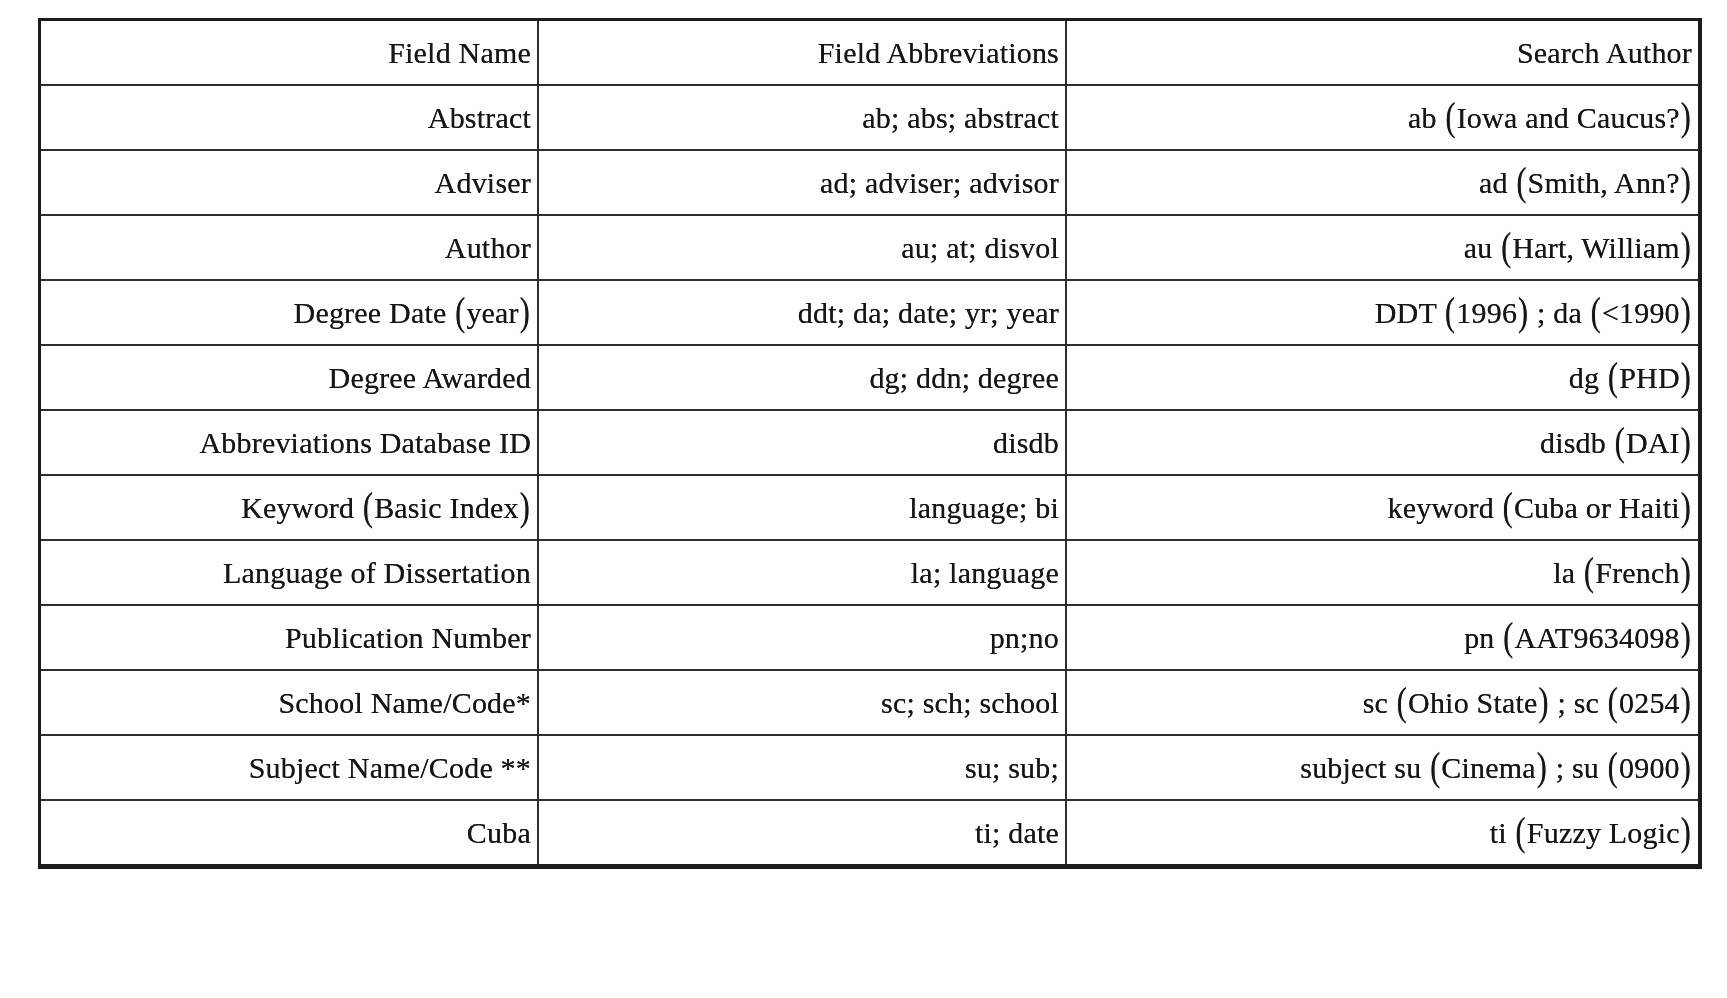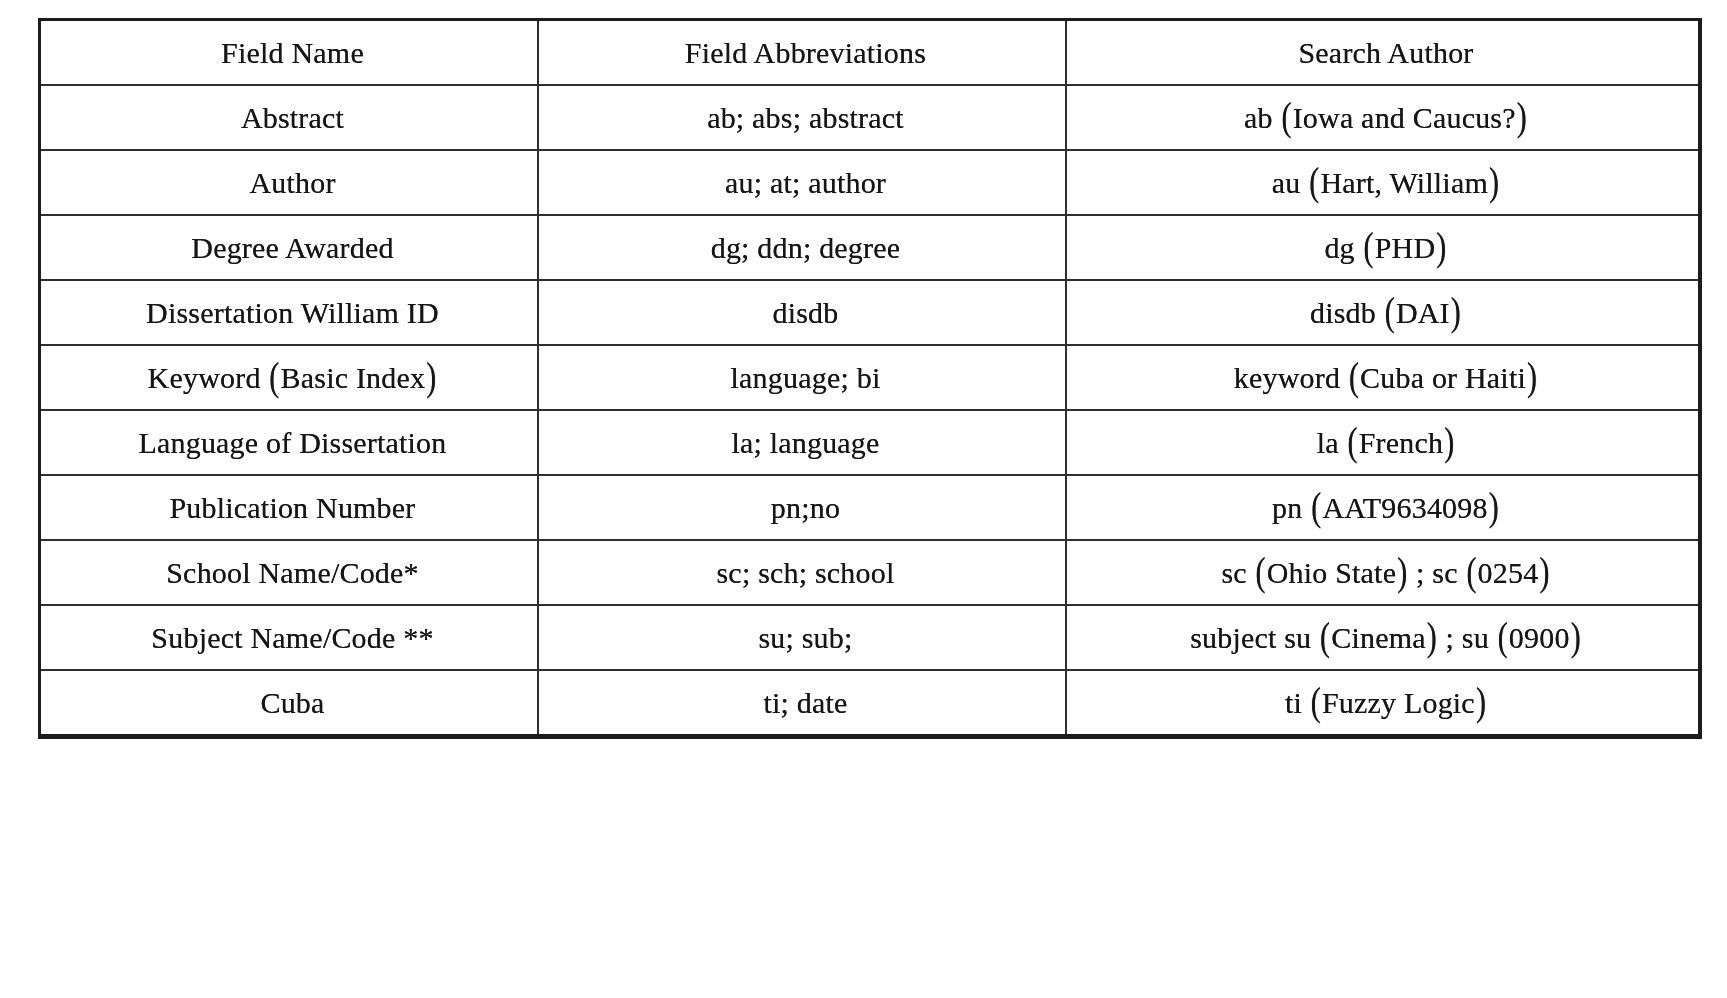--- a/index.html
+++ b/index.html
@@ -33,21 +33,21 @@
     table-layout: fixed;
     width: 100%;
   }
   col.c1 { width: 497px; }
   col.c2 { width: 528px; }
   col.c3 { width: 632px; }
   .fields-table th,
   .fields-table td {
     height: 63px;
     padding: 0 6px 0 13px;
-    text-align: center;
+    text-align: right;
     vertical-align: middle;
     font-weight: normal;
     font-size: 30px;
     letter-spacing: 0.2px;
     white-space: nowrap;
     overflow: hidden;
     color: #161616;
     
     text-shadow: 0 0 0.6px rgba(20,20,20,0.85);
   }
@@ -88,31 +88,41 @@
           <th>Search Author</th>
         </tr>
       </thead>
       <tbody>
         <tr>
           <td>Abstract</td>
           <td>ab; abs; abstract</td>
           <td>ab <span class="fwp">(</span>Iowa and Caucus?<span class="fwp">)</span></td>
         </tr>
         <tr>
+          <td>Adviser</td>
+          <td>ad; adviser; advisor</td>
+          <td>ad <span class="fwp">(</span>Smith, Ann?<span class="fwp">)</span></td>
+        </tr>
+        <tr>
           <td>Author</td>
-          <td>au; at; author</td>
+          <td>au; at; disvol</td>
           <td>au <span class="fwp">(</span>Hart, William<span class="fwp">)</span></td>
+        </tr>
+        <tr>
+          <td>Degree Date <span class="fwp">(</span>year<span class="fwp">)</span></td>
+          <td>ddt; da; date; yr; year</td>
+          <td>DDT <span class="fwp">(</span>1996<span class="fwp">)</span> ; da <span class="fwp">(</span>&lt;1990<span class="fwp">)</span></td>
         </tr>
         <tr>
           <td>Degree Awarded</td>
           <td>dg; ddn; degree</td>
           <td>dg <span class="fwp">(</span>PHD<span class="fwp">)</span></td>
         </tr>
         <tr>
-          <td>Dissertation William ID</td>
+          <td>Abbreviations Database ID</td>
           <td>disdb</td>
           <td>disdb <span class="fwp">(</span>DAI<span class="fwp">)</span></td>
         </tr>
         <tr>
           <td>Keyword <span class="fwp">(</span>Basic Index<span class="fwp">)</span></td>
           <td>language; bi</td>
           <td>keyword <span class="fwp">(</span>Cuba or Haiti<span class="fwp">)</span></td>
         </tr>
         <tr>
           <td>Language of Dissertation</td>

